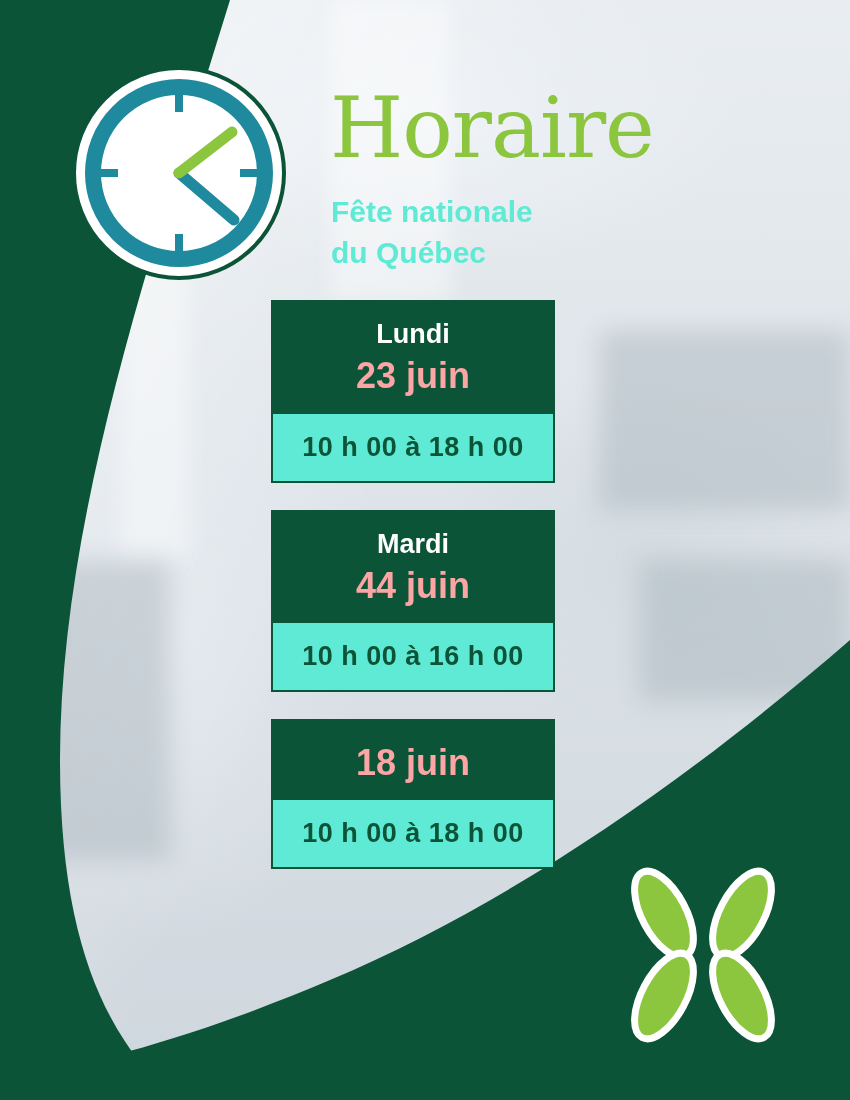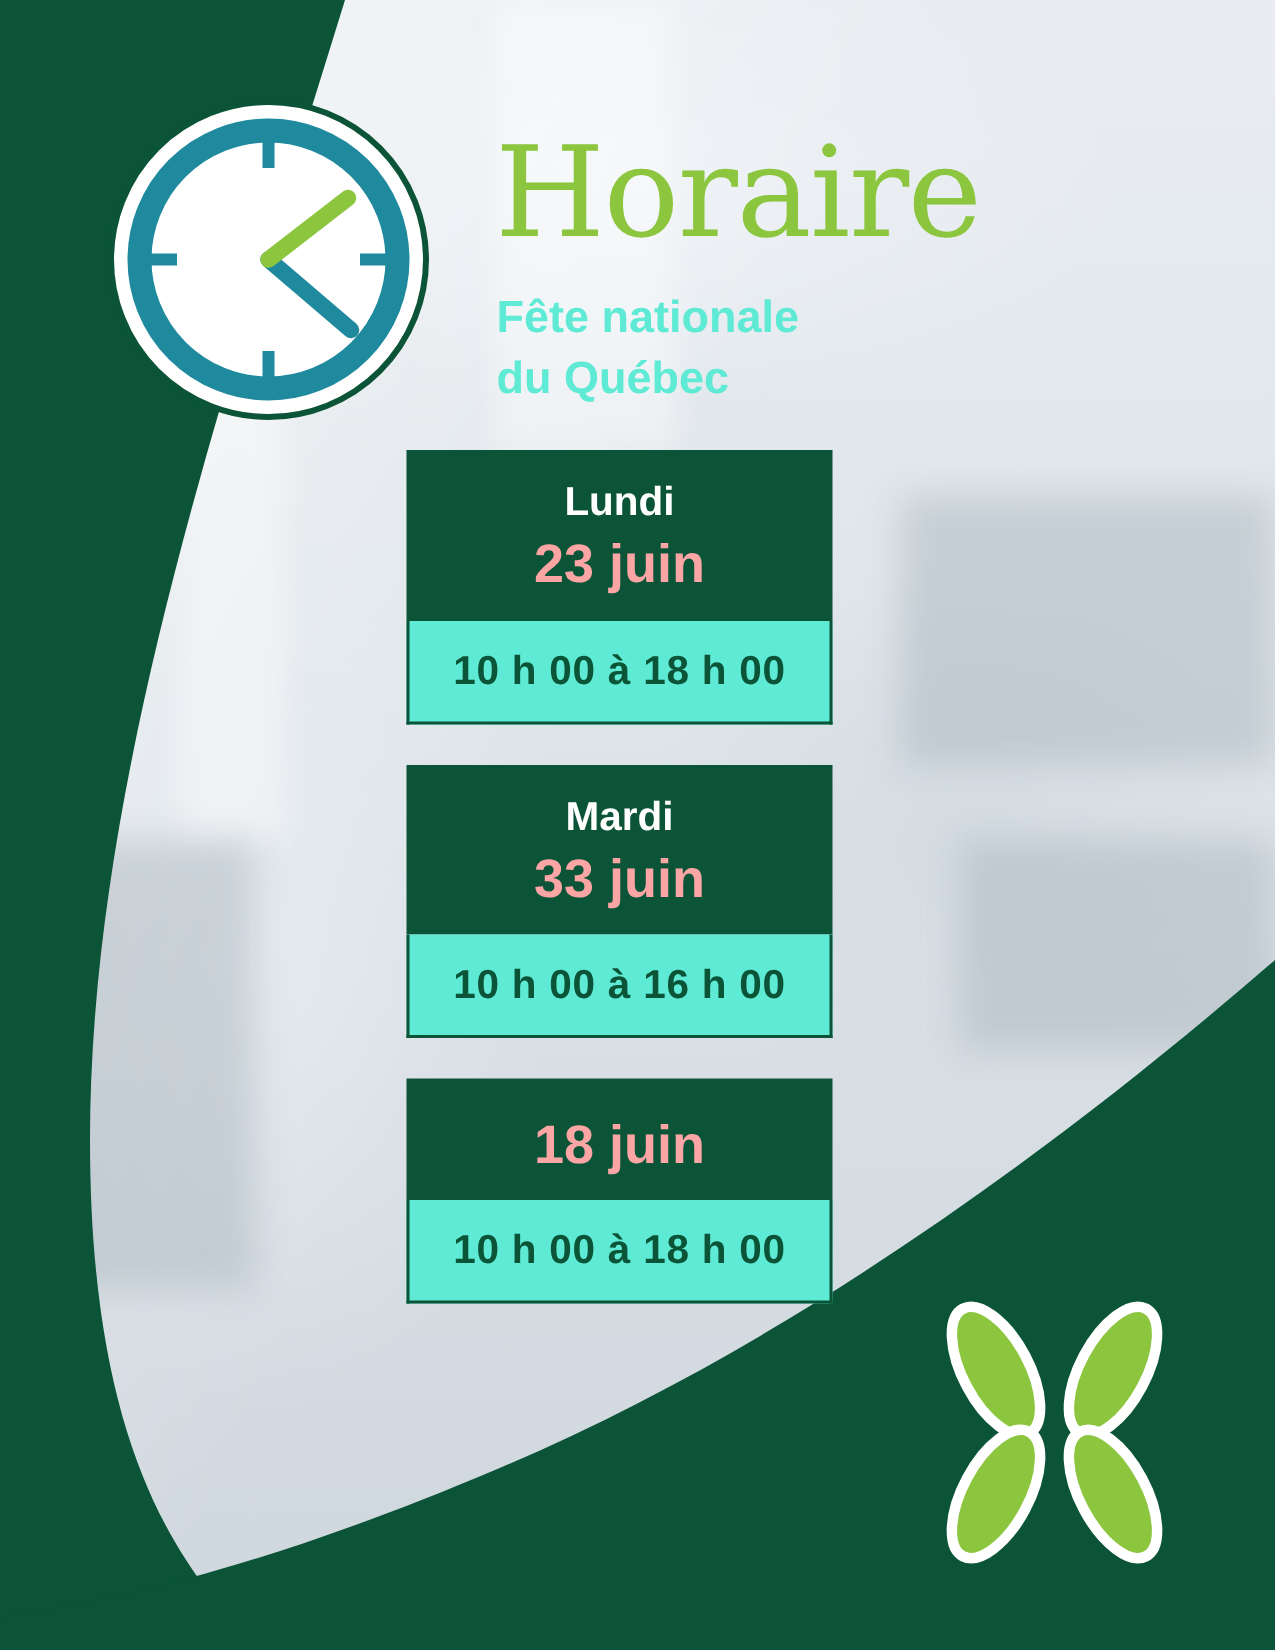--- a/index.html
+++ b/index.html
@@ -181,21 +181,21 @@
       <div class="card-head">
         <div class="card-day">Lundi</div>
         <div class="card-date">23 juin</div>
       </div>
       <div class="card-hours">10 h 00 à 18 h 00</div>
     </div>
 
     <div class="card">
       <div class="card-head">
         <div class="card-day">Mardi</div>
-        <div class="card-date">33 juin</div>
+        <div class="card-date">44 juin</div>
       </div>
       <div class="card-hours">10 h 00 à 16 h 00</div>
     </div>
 
     <div class="card">
       <div class="card-head">
         <div class="card-date">18 juin</div>
       </div>
       <div class="card-hours">10 h 00 à 18 h 00</div>
     </div>

